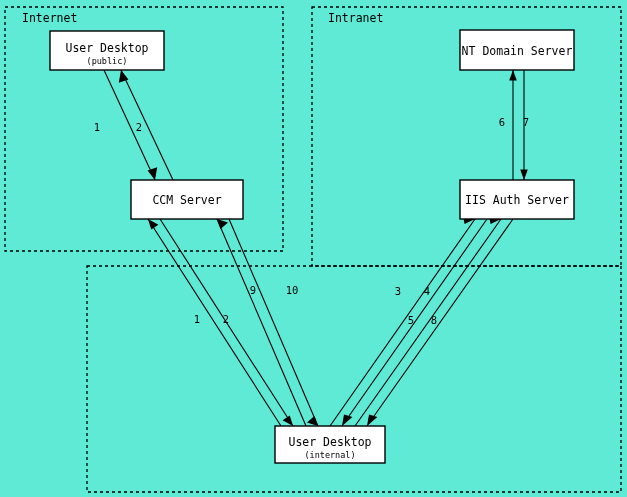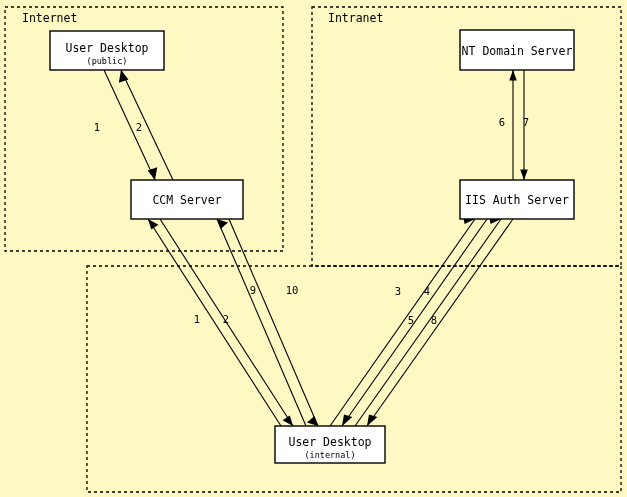--- a/index.html
+++ b/index.html
@@ -7,21 +7,21 @@
     padding: 0;
     background: #ffffff;
   }
   body {
     font-family: "DejaVu Sans Mono", monospace;
   }
   #diagram-root {
     position: relative;
     width: 627px;
     height: 497px;
-    background: #fef9c3;
+    background: #5eead4;
     overflow: hidden;
   }
   svg#diagram-svg {
     display: block;
     width: 627px;
     height: 497px;
   }
   .zone-frame {
     fill: none;
     stroke: #000000;

